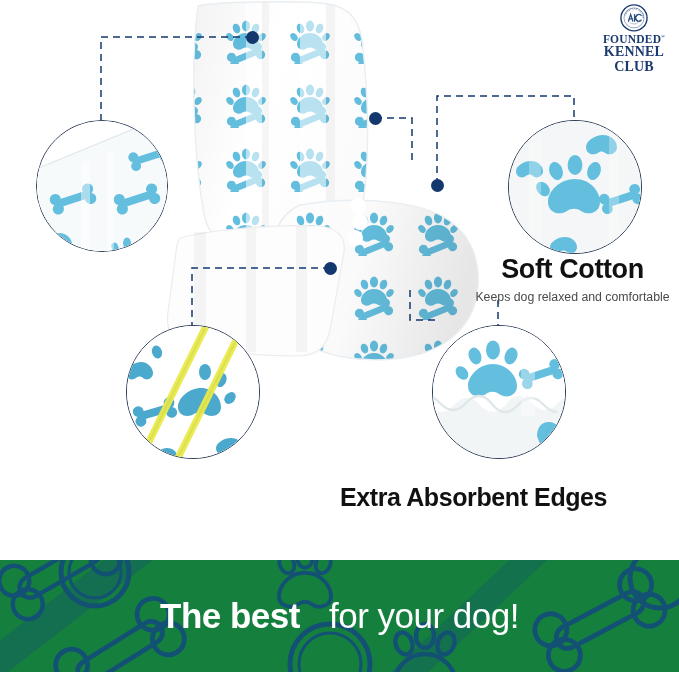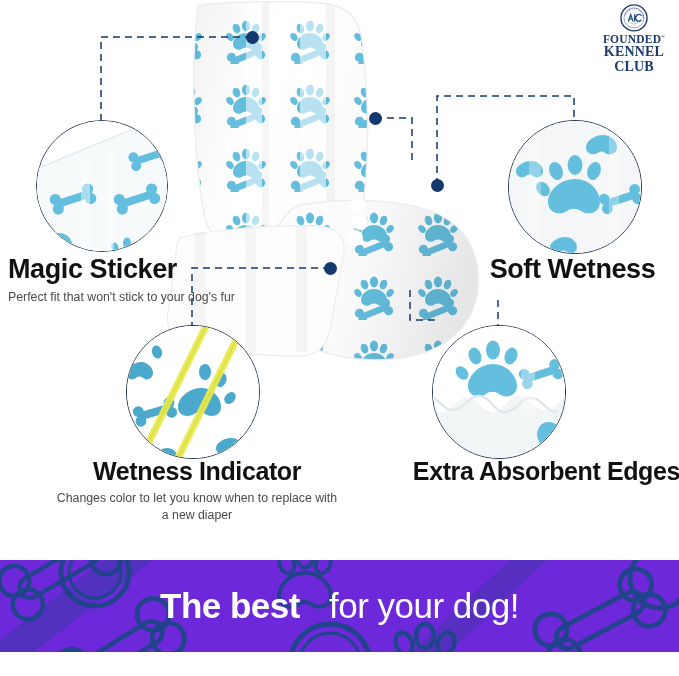--- a/index.html
+++ b/index.html
@@ -49,26 +49,26 @@
   .f-magic{left:8px;top:255px;width:240px;text-align:left;}
   .f-magic h3{font-size:27px;}
   .f-magic p{text-align:left;}
 
   .f-soft{left:470px;top:255px;width:205px;text-align:center;}
   .f-soft h3{font-size:27px;}
 
   .f-wet{left:52px;top:458px;width:290px;text-align:center;}
   .f-wet h3{font-size:25px;}
 
-  .f-edge{left:340px;top:458px;width:340px;text-align:right;}
+  .f-edge{left:340px;top:484px;width:340px;text-align:left;}
   .f-edge h3{font-size:25px;}
 
   
-  .banner{position:absolute;left:0;top:560px;width:679px;height:92px;
-          background:#6d28d9;overflow:hidden;}
+  .banner{position:absolute;left:0;top:560px;width:679px;height:112px;
+          background:#15803d;overflow:hidden;}
   .banner-watermark{position:absolute;inset:0;opacity:1;}
   .banner-text{position:absolute;inset:0;display:flex;align-items:center;
                justify-content:center;color:#ffffff;font-size:35px;
                letter-spacing:-0.5px;}
   .banner-text b{font-weight:700;}
   .banner-text span{font-weight:400;margin-left:29px;}
   .banner-sep{position:absolute;left:0;top:560px;width:679px;height:2px;
               background:#ffffff;}
 </style>
 </head>
@@ -375,33 +375,26 @@
       <path d="M 498 300 L 498 325"></path>
       <path d="M 410 290 L 410 320 L 436 320"></path>
     </g>
   </svg>
 
   <div class="dot" style="left:246px;top:31px;"></div>
   <div class="dot" style="left:369px;top:112px;"></div>
   <div class="dot" style="left:431px;top:179px;"></div>
   <div class="dot" style="left:324px;top:262px;"></div>
 
-  <div class="feat f-magic">
-    <h3>Magic Sticker</h3>
-    <p>Perfect fit that won't stick to your dog's fur</p>
-  </div>
 
   <div class="feat f-soft">
-    <h3>Soft Wetness</h3>
-  </div>
-
-  <div class="feat f-wet">
-    <h3>Wetness Indicator</h3>
-    <p>Changes color to let you know when to replace with a new diaper</p>
-  </div>
+    <h3>Soft Cotton</h3>
+    <p>Keeps dog relaxed and comfortable</p>
+  </div>
+
 
   <div class="feat f-edge">
     <h3>Extra Absorbent Edges</h3>
   </div>
 
   <div class="banner-sep"></div>
   <div class="banner">
     <svg class="banner-watermark" viewBox="0 0 679 116">
       <g fill="none" stroke="#14497f" stroke-width="3" opacity="0.85">
 

